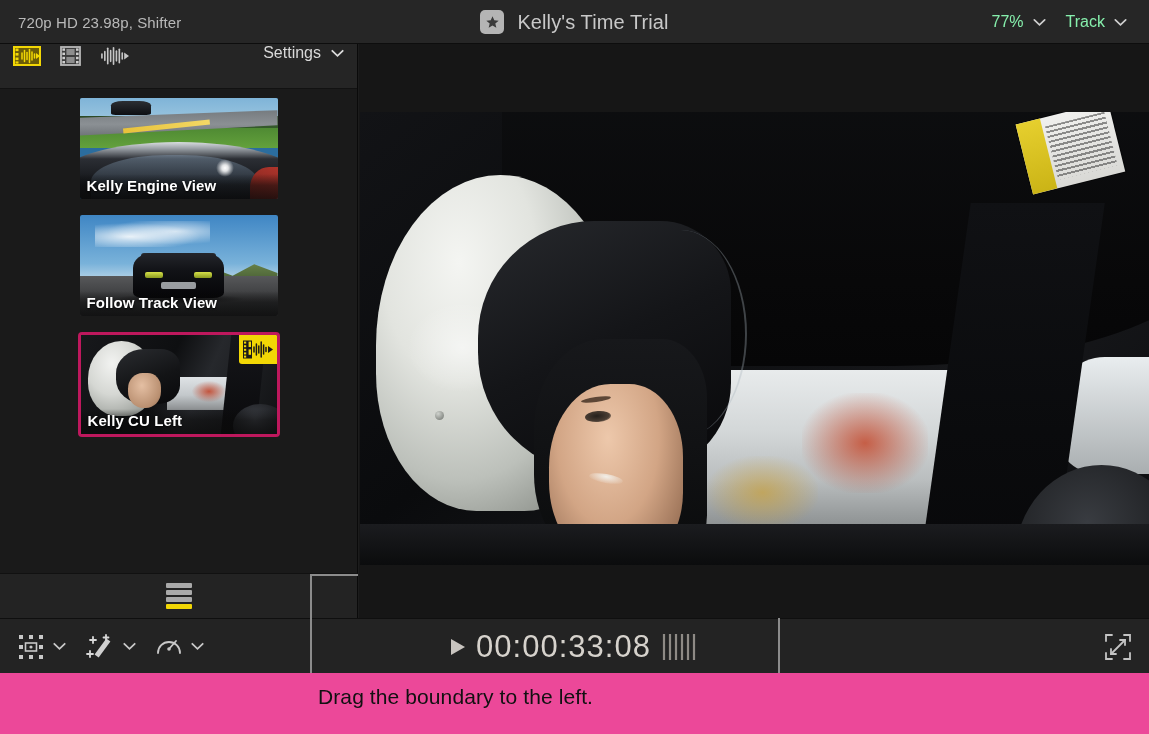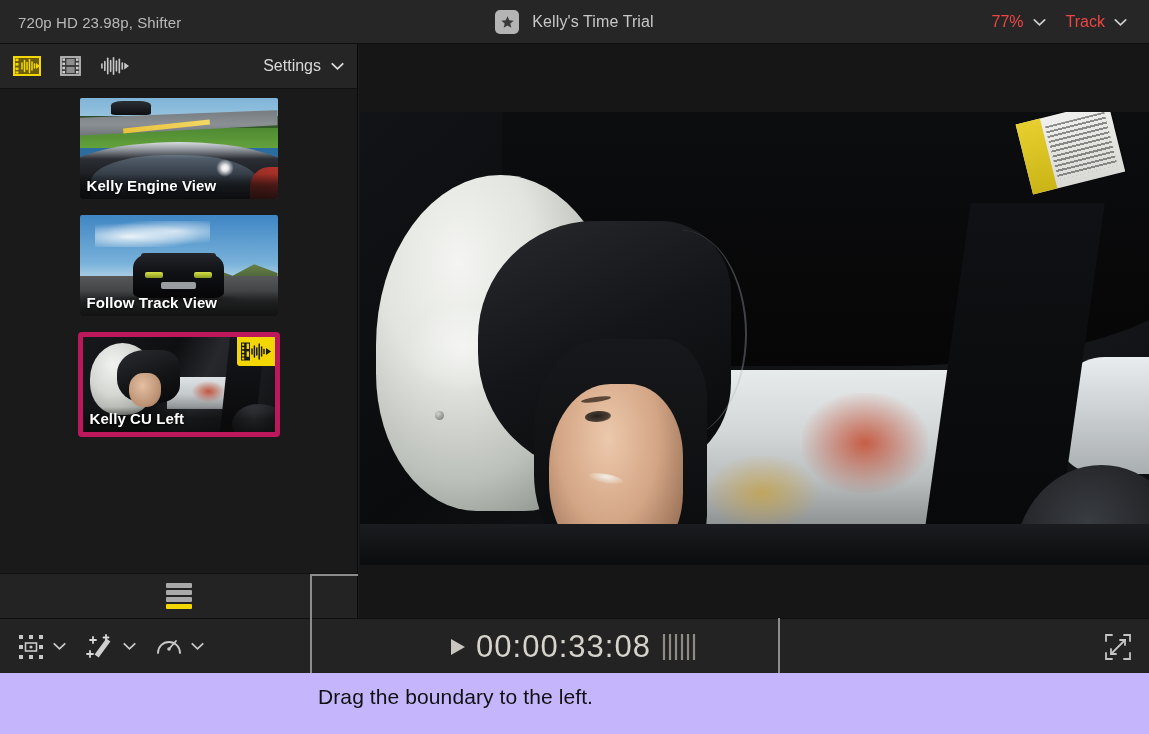--- a/index.html
+++ b/index.html
@@ -35,44 +35,44 @@
     display:flex; align-items:center; justify-content:center; gap:13px;
     pointer-events:none;
   }
   .star-badge {
     width:24px; height:24px; border-radius:5px; background:#b4b4b4;
     display:flex; align-items:center; justify-content:center;
     pointer-events:auto;
   }
   .star-badge svg { display:block; }
   .proj-title {
-    font-size:16px; color:#c8c8c8; letter-spacing:.1px; pointer-events:auto;
+    font-size:20px; color:#c8c8c8; letter-spacing:.1px; pointer-events:auto;
   }
   .tb-right {
     position:absolute; right:14px; top:0; height:44px;
     display:flex; align-items:center; gap:4px;
   }
   .tb-btn {
     display:flex; align-items:center; gap:9px;
     padding:3px 8px; border-radius:4px;
-    font-size:16px; color:#ef4444; cursor:default;
+    font-size:16px; color:#86efac; cursor:default;
   }
   .chev { display:block; }
 
   
   .sidebar {
     position:absolute; left:0; top:44px; width:358px; height:529px;
     background:#1e1e1e;
     border-right:1px solid #0a0a0a;
   }
   .sb-toolbar {
     position:absolute; left:0; top:0; width:357px; height:45px;
     background:#252525;
     border-bottom:1px solid #121212;
-    display:flex; align-items:center;
+    display:flex; align-items:flex-start;
   }
   .sb-icons { display:flex; align-items:center; gap:15px; margin-left:12px; }
   .sb-ico { width:29px; height:23px; display:flex; align-items:center; justify-content:center; cursor:default; }
   .sb-settings {
     margin-left:auto; margin-right:13px;
     display:flex; align-items:center; gap:10px;
     font-size:16px; color:#d8d8d8; cursor:default;
   }
 
   .cliplist {
@@ -80,21 +80,21 @@
     background:#1a1a1a;
     padding-top:9px;
   }
   .clip {
     position:relative; width:198px; height:101px; margin:0 auto 16px auto;
     border-radius:2px; overflow:hidden;
     background:#000;
     cursor:default;
   }
   .clip.selected {
-    border:5px solid #be185d;
+    border:3px solid #be185d;
     border-radius:4px;
     width:202px; height:105px;
   }
   .clip .thumb { position:absolute; inset:0; overflow:hidden; }
   .clip.selected .thumb { inset:0; }
   .clip-label {
     position:absolute; left:0; bottom:0; width:100%;
     padding:3px 0 5px 7px;
     font-size:15px; font-weight:bold; color:#fff;
     text-shadow:0 1px 2px rgba(0,0,0,.9);
@@ -420,21 +420,21 @@
     font-family:"Liberation Sans", sans-serif;
     font-size:31px; color:#d6d2cc; letter-spacing:1px;
     pointer-events:auto;
   }
   .bb-right {
     position:absolute; right:16px; top:0; height:55px;
     display:flex; align-items:center;
   }
 
   
-  .callouts { position:absolute; left:0; top:673px; width:1149px; height:61px; background:#c4b5fd; }
+  .callouts { position:absolute; left:0; top:673px; width:1149px; height:61px; background:#ec4899; }
   .callout-text {
     position:absolute; top:12px;
     font-size:21px; color:#111; letter-spacing:.1px;
   }
   .leader {
     position:absolute; width:2px; background:#8c8c8c;
   }
   .leader-h { position:absolute; height:2px; background:#8c8c8c; }
 </style>
 </head>

